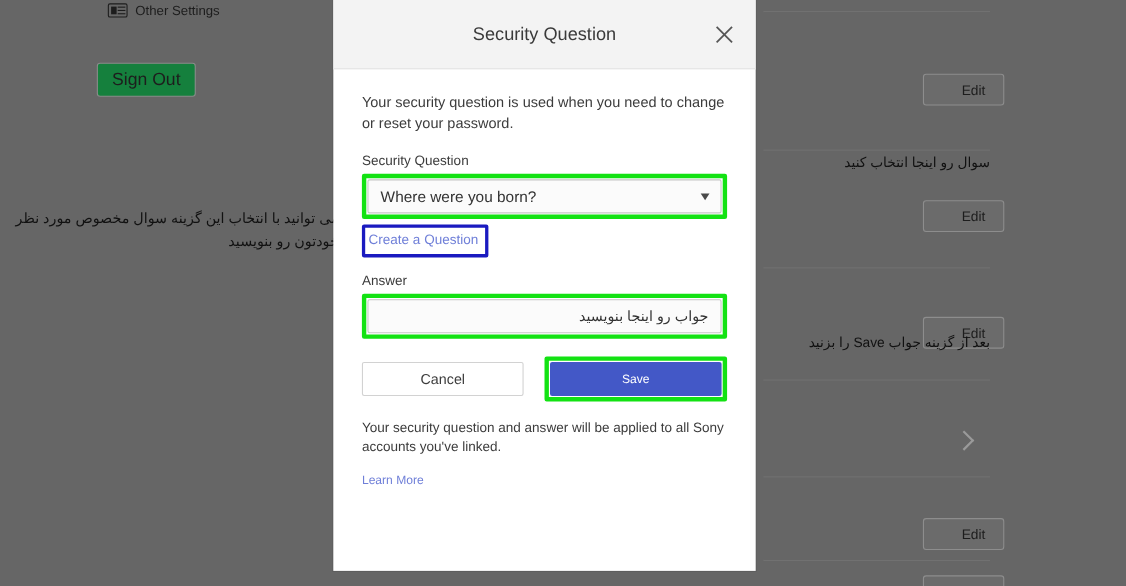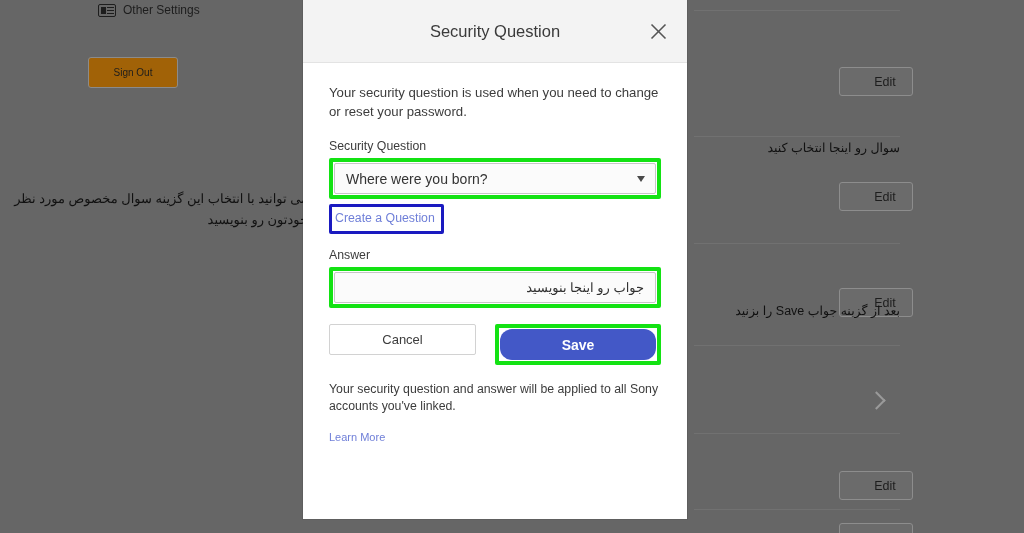--- a/index.html
+++ b/index.html
@@ -23,21 +23,21 @@
   }
   .bg-text {
     color: #1d1d1d;
     font-size: 12px;
   }
   #bg-other-settings {
     position: absolute;
     left: 98px;
     top: 3px;
     display: flex;
-    align-items: flex-end;
+    align-items: flex-start;
     gap: 7px;
   }
   .idcard-icon {
     width: 18px;
     height: 13px;
     border: 1.6px solid #1d1d1d;
     border-radius: 2px;
     box-sizing: border-box;
     display: flex;
     align-items: center;
@@ -62,23 +62,23 @@
   }
 
   #bg-sign-out {
     position: absolute;
     left: 88px;
     top: 57px;
     width: 88px;
     height: 29px;
     border: 1px solid #8b8b8b;
     border-radius: 3px;
-    background: #a16207;
+    background: #15803d;
     color: #1d1d1d;
-    font-size: 10px;
+    font-size: 16px;
     display: flex;
     align-items: center;
     justify-content: center;
   }
 
   
   .bg-edit {
     position: absolute;
     width: 54px;
     height: 27px;
@@ -251,20 +251,21 @@
     font-size: 13px;
     color: #333;
     font-family: "Liberation Sans", sans-serif;
     padding: 0 11px;
     direction: rtl;
     text-align: right;
   }
 
   #actions-row {
     display: flex;
+    align-items: center;
     margin-top: 16px;
     gap: 12px;
   }
   #cancel-btn {
     width: 168px;
     height: 31px;
     border: 1px solid #d2d2d2;
     border-radius: 2px;
     background: #ffffff;
     color: #3c3c3c;
@@ -272,25 +273,25 @@
     font-family: "Liberation Sans", sans-serif;
     cursor: pointer;
   }
   #save-hl {
     margin-left: 7px;
   }
   #save-btn {
     width: 156px;
     height: 31px;
     border: none;
-    border-radius: 12px;
+    border-radius: 2px;
     background: #4358c7;
     color: #ffffff;
-    font-size: 14px;
-    font-weight: bold;
+    font-size: 11px;
+    font-weight: normal;
     font-family: "Liberation Sans", sans-serif;
     cursor: pointer;
   }
 
   #footer-note {
     margin-top: 16px;
     font-size: 12.3px;
     line-height: 17px;
     color: #3c3c3c;
   }

